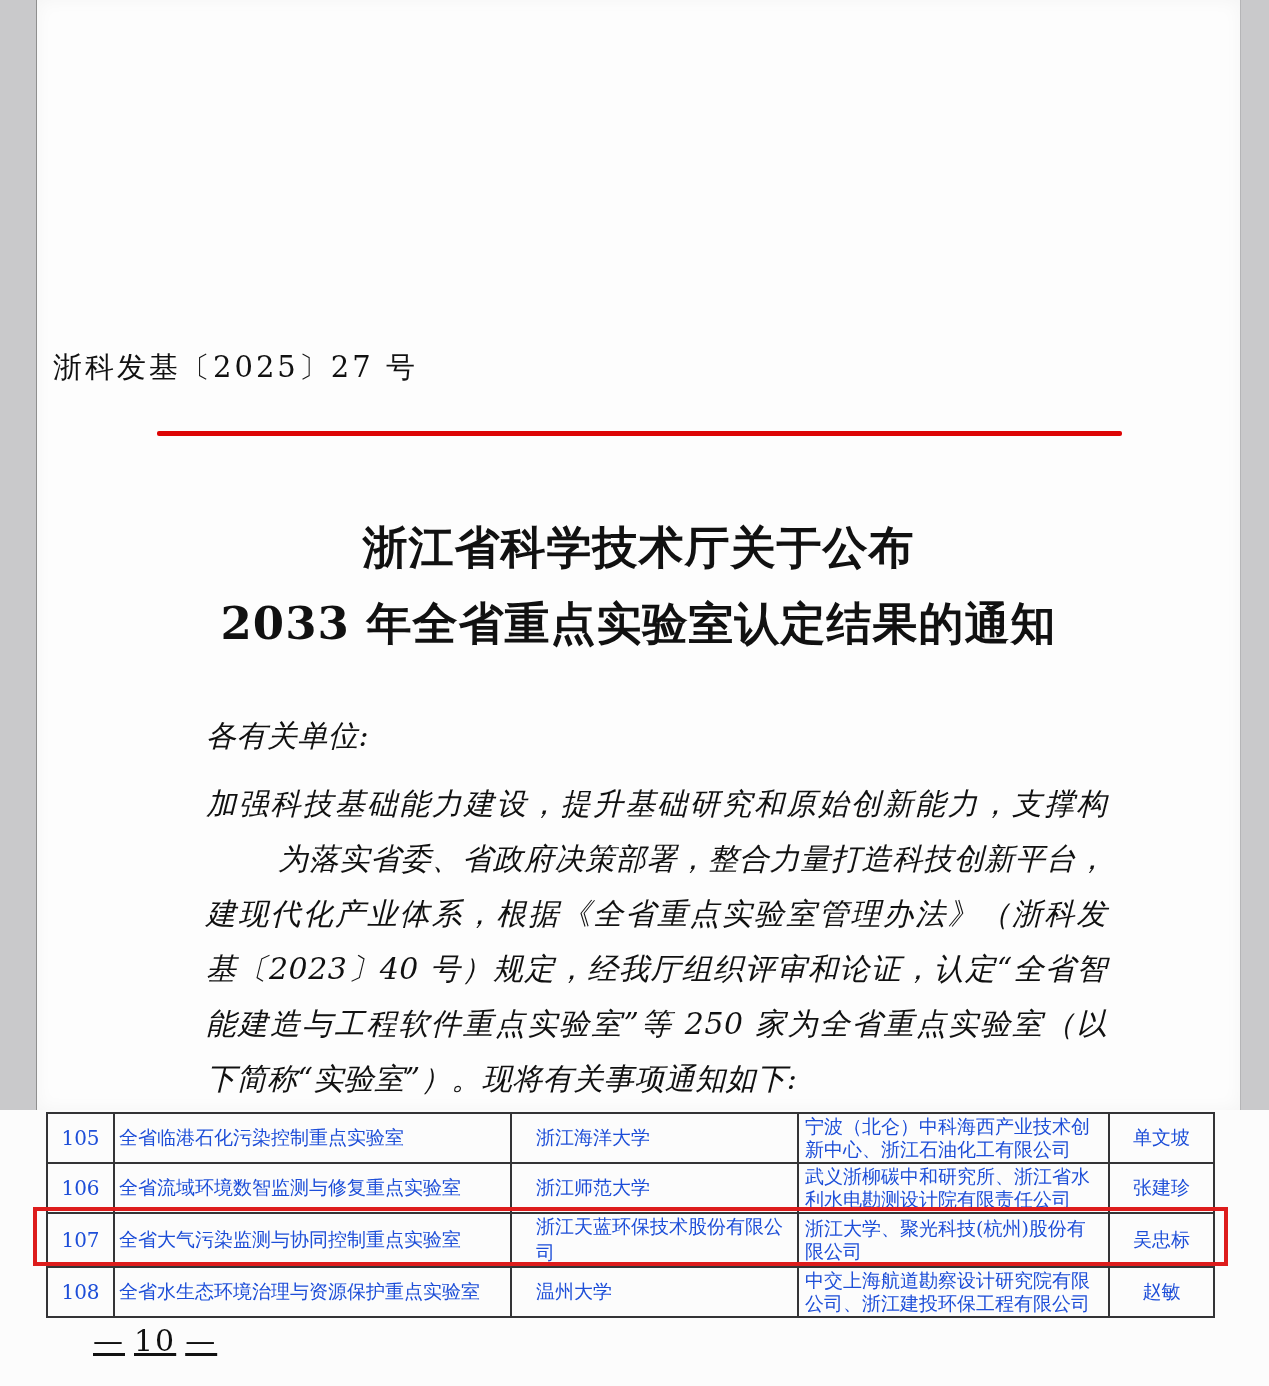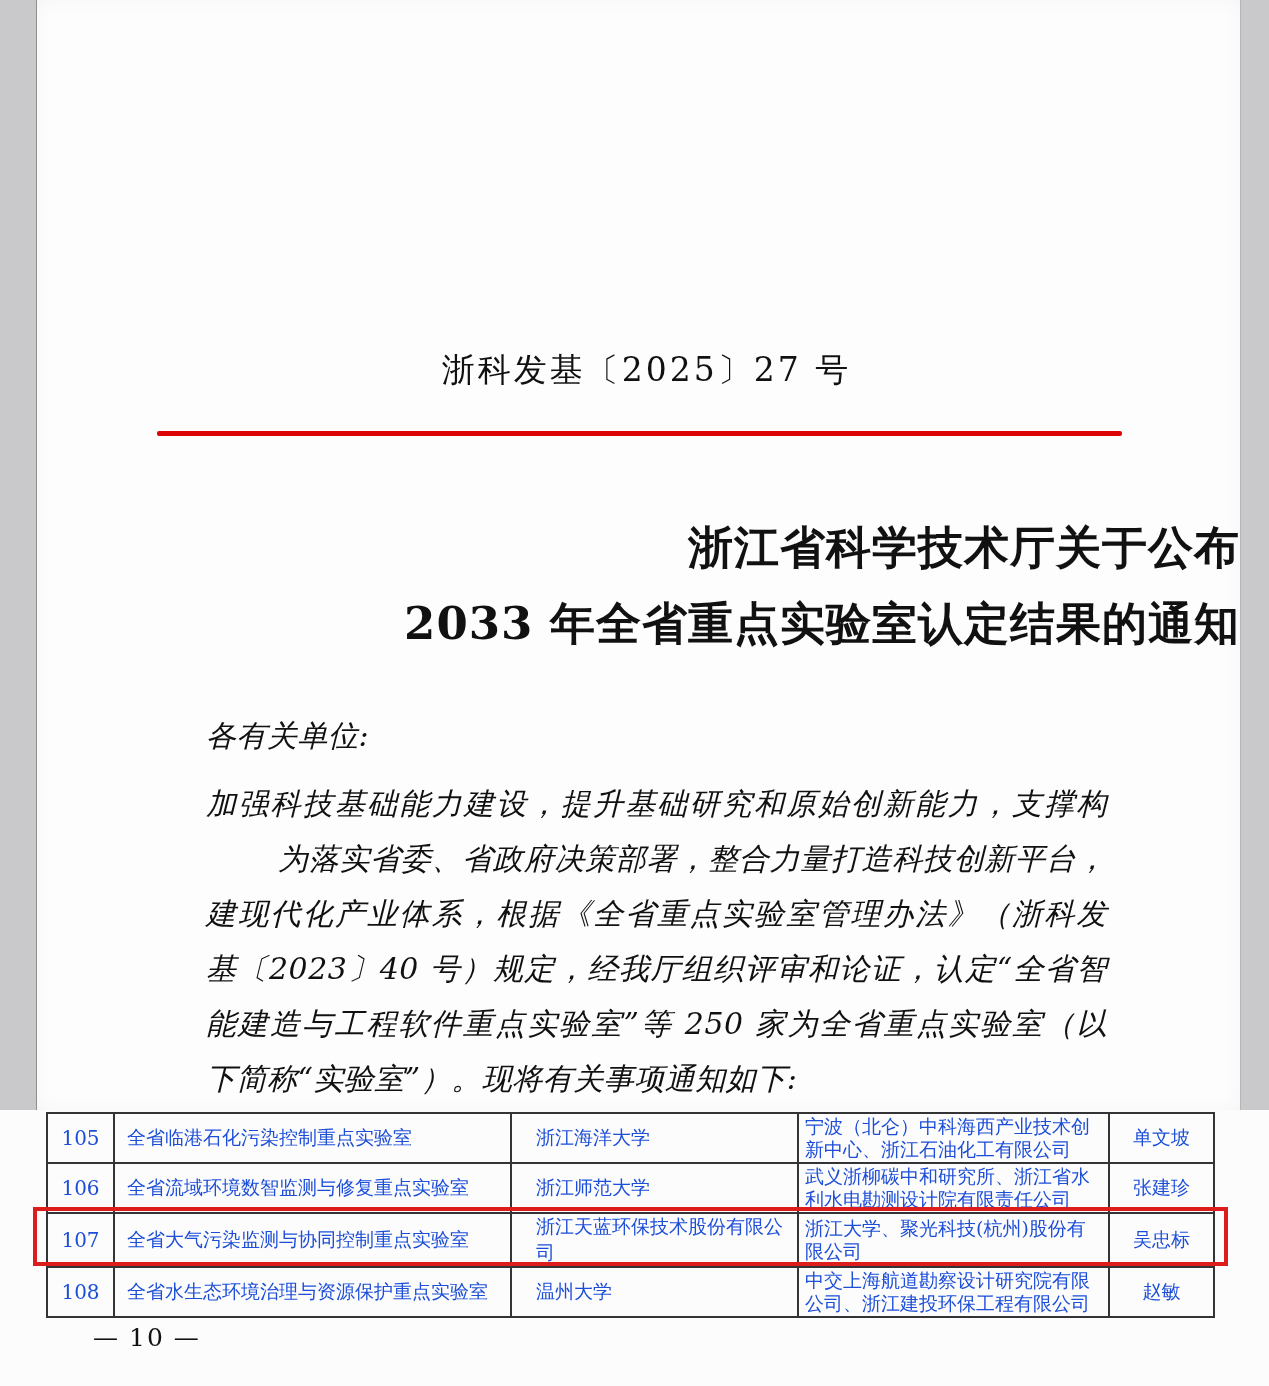--- a/index.html
+++ b/index.html
@@ -29,30 +29,30 @@
     position: absolute; left: 0; right: 0; top: 142px;
     text-align: center;
     font-size: 102px;
     font-weight: 900;
     letter-spacing: -1px;
     line-height: 140px;
     white-space: nowrap;
   }
   .doc-number {
     position: absolute; left: 16px; right: 0; top: 348px;
-    text-align: center;
-    font-size: 33px;
+    text-align: left;
+    font-size: 29px;
     letter-spacing: 3px;
   }
   .red-rule {
     position: absolute; left: 120px; top: 431px;
     width: 965px; height: 5px;
     border-radius: 2px;
   }
-  .doc-subject { position: absolute; left: 0; right: 0; text-align: right;
+  .doc-subject { position: absolute; left: 0; right: 0; text-align: center;
     font-size: 45px; font-weight: bold; letter-spacing: 1px; white-space: nowrap; }
   .subject-1 { top: 518px; }
   .subject-2 { top: 594px; }
   .doc-body {
     position: absolute; left: 169px; top: 708px;
     width: 901px;
     font-size: 30px;
     line-height: 55px;
     letter-spacing: 0.5px;
     font-style: italic;
@@ -79,34 +79,35 @@
     table-layout: fixed;
   }
   .lab-table td {
     border: 2px solid #343436;
     height: 50px;
     font-size: 19px;
     color: #1d4ed8;
     vertical-align: middle;
   }
   td.col-no { text-align: center; font-size: 20px; font-family: "DejaVu Serif", serif; }
-  td.col-lab { padding-left: 12px; }
+  td.col-lab { padding-left: 4px; }
   td.col-inst { padding-left: 24px; }
   td.col-partner { padding: 1px 6px; line-height: 23px; }
   td.col-director { text-align: center; }
   .highlight-box {
     position: absolute; left: 33px; top: 97px;
     width: 1195px; height: 59px;
     border: 4px solid #dd1c1c;
     pointer-events: none;
   }
   .page-number {
     position: absolute; left: 84px; top: 213px;
-    font-size: 25px;
+    font-size: 30px;
     letter-spacing: 2px;
+    text-decoration: underline;
   }
   .page-number .dash { padding: 0 9px; }
 </style>
 </head>
 <body>
 
 <div class="top-section">
   <div class="doc-page">
     <div class="doc-number">浙科发基〔2025〕27 号</div>
     <div class="red-rule" style="background: rgb(221, 5, 5);"></div>

